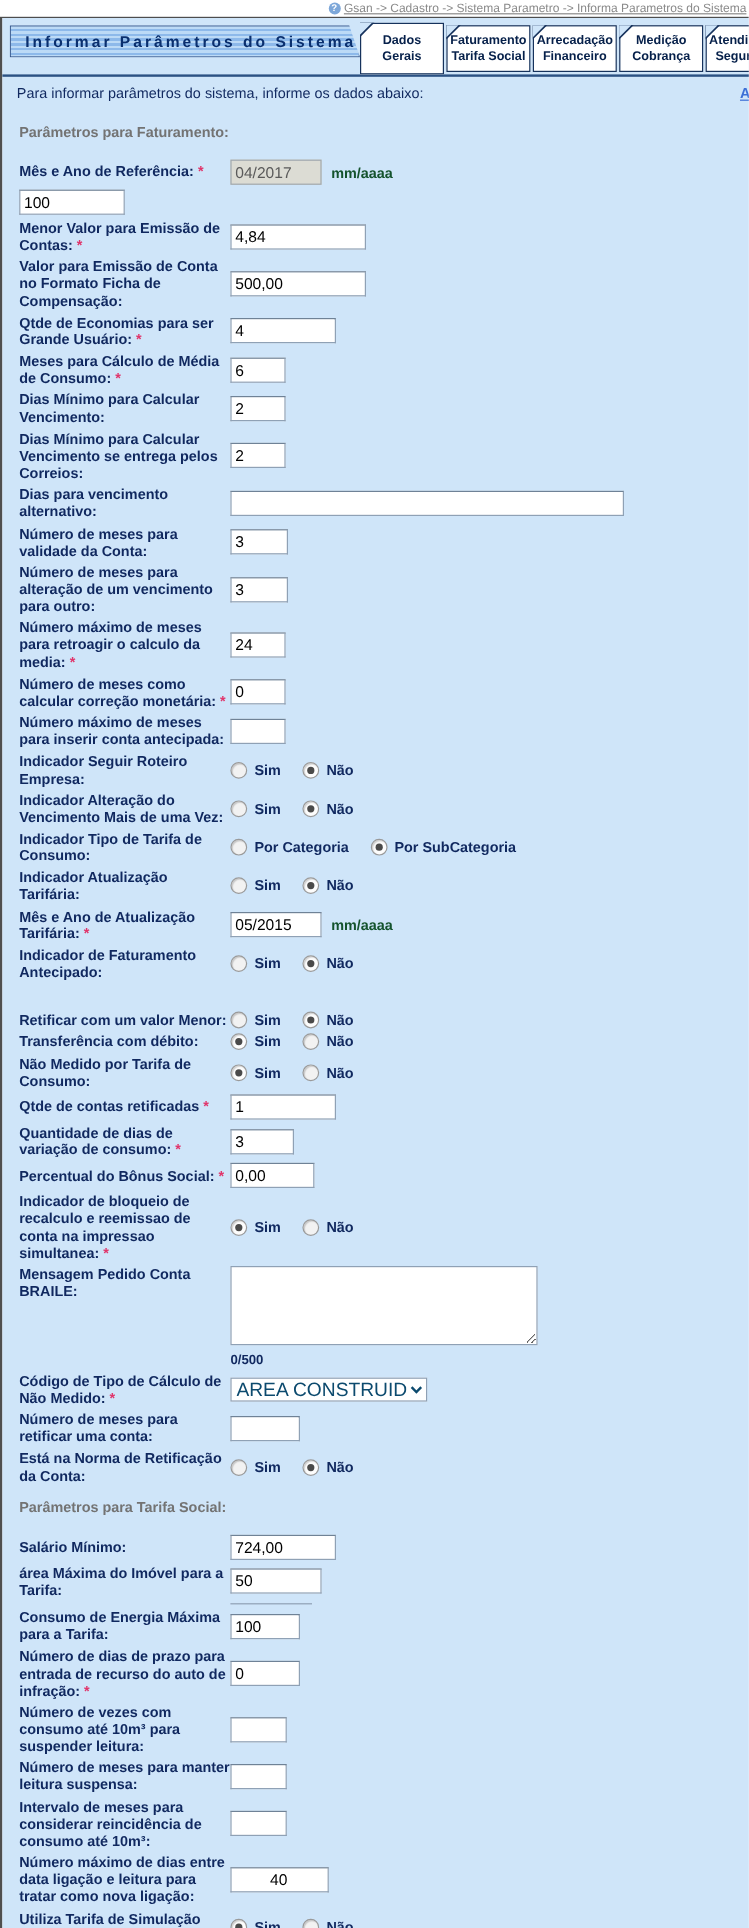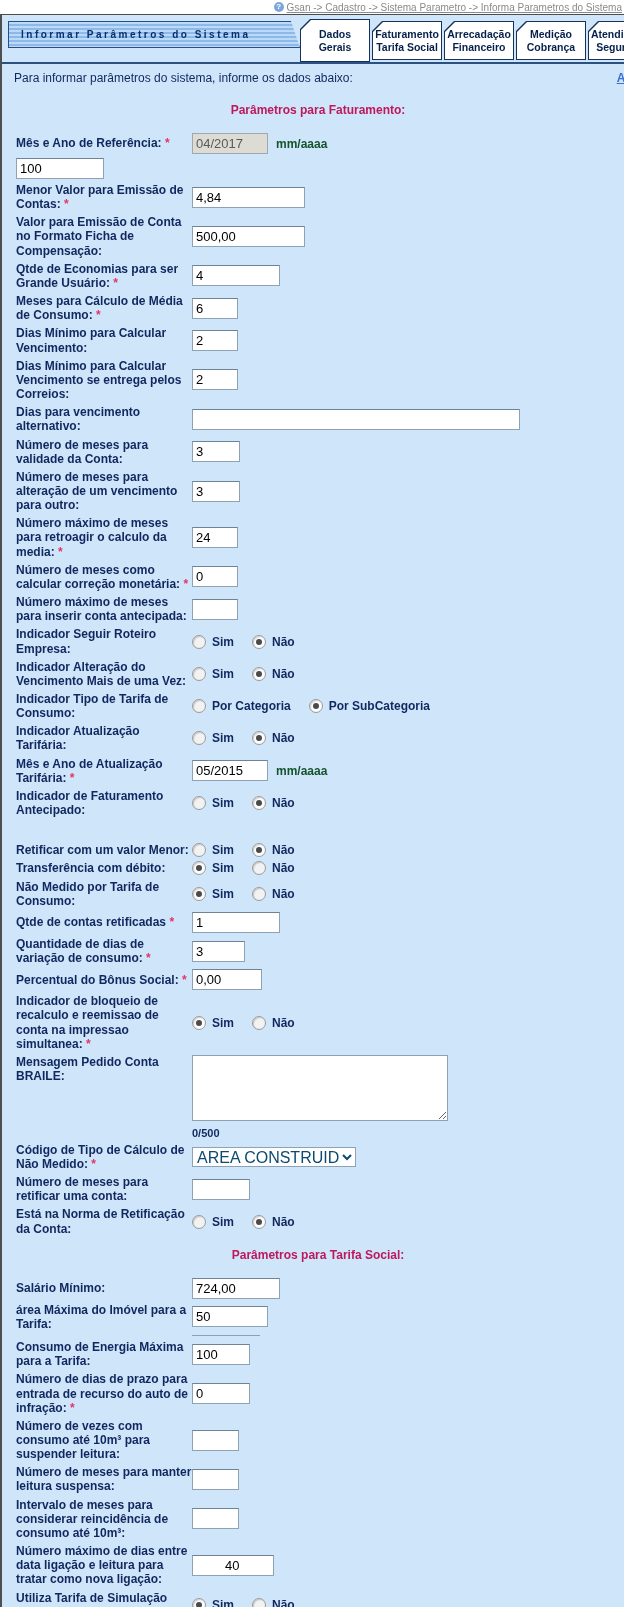--- a/index.html
+++ b/index.html
@@ -15,40 +15,40 @@
 
   
   .frame{display:flex;}
   .stripe{width:7px;background:repeating-linear-gradient(to bottom,#ffffff 0 2px,#cfe1f4 2px 4px);border-right:2px solid #4f4f4f;}
   .content{flex:1;background:#cfe5f9;border-right:1px solid #6e6e6e;border-bottom:1px solid #6e6e6e;min-height:1540px;}
 
   
   .header{display:flex;align-items:flex-start;padding:4px 2px 0 6px;border-bottom:2px solid #2b5183;}
   .title-bar{flex:0 0 278px;height:25px;margin-top:2px;
     background:repeating-linear-gradient(to bottom,#bcdaf6 0 2px,#8db9ea 2px 4px);
-    border:1px solid #2a4d85;color:#0a2f6e;font-weight:bold;font-size:10px;letter-spacing:2.5px;
+    border:1px solid #2a4d85;color:#0a2f6e;font-weight:bold;font-size:13px;letter-spacing:2.5px;
     line-height:25px;padding-left:12px;clip-path:polygon(0 0,calc(100% - 9px) 0,100% 100%,0 100%);}
   .tabs{display:flex;gap:2px;margin-left:auto;align-items:flex-start;padding-top:2px;}
   .tab{width:64px;min-height:30px;background:#ffffff;border:1px solid #16325c;color:#06204a;
     font-weight:bold;font-size:10.5px;line-height:1.2;text-align:center;padding:4px 2px 3px 2px;
     position:relative;display:flex;align-items:center;justify-content:center;}
   .tab::before{content:'';position:absolute;top:-1px;left:-1px;width:0;height:0;
     border-top:12px solid #16325c;border-right:12px solid transparent;}
   .tab::after{content:'';position:absolute;top:-1px;left:-1px;width:0;height:0;
     border-top:10px solid #cfe5f9;border-right:10px solid transparent;}
   .tab.active{margin-top:-2px;min-height:34px;}
 
   
   .intro{display:flex;justify-content:space-between;align-items:center;font-size:12px;color:#10285f;
     padding:7px 10px 4px 12px;}
   .help-link{color:#3d6fd6;font-weight:bold;text-decoration:underline;font-size:12px;cursor:pointer;}
 
   
   .form{padding:2px 0 0 14px;}
-  .section-title{text-align:center;font-weight:bold;font-size:12px;color:#be185d;margin:12px 40px 16px 0;}
+  .section-title{font-weight:bold;font-size:12px;color:#737373;margin:12px 40px 16px 0;}
   .row{display:flex;align-items:center;margin:4px 0;}
   .row-top{align-items:flex-start;}
   .flabel{width:176px;flex:0 0 176px;font-size:12px;font-weight:bold;color:#10285f;line-height:1.18;}
   .req{color:#e0356b;font-weight:bold;}
   .fcol{display:flex;align-items:center;gap:8px;}
   .tinput{height:17px;border:1px solid #8fa1b5;border-top-color:#6f8296;background:#fff;
     font-size:13px;font-family:"Liberation Sans",sans-serif;padding:1px 3px;color:#000;}
   .tinput.disabled{background:#dcdcd4;color:#5a5a5a;border-color:#a0a8ae;}
   .suffix{font-size:12px;font-weight:bold;color:#14532d;}
   .rgroup{display:flex;align-items:center;gap:18px;}

